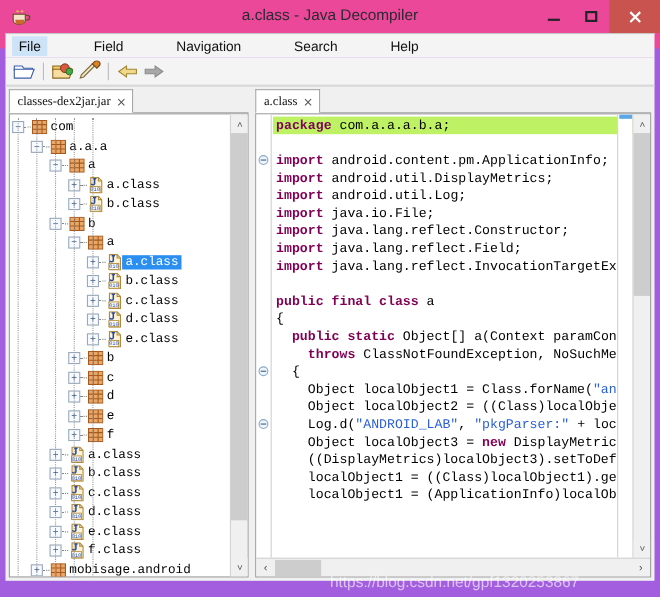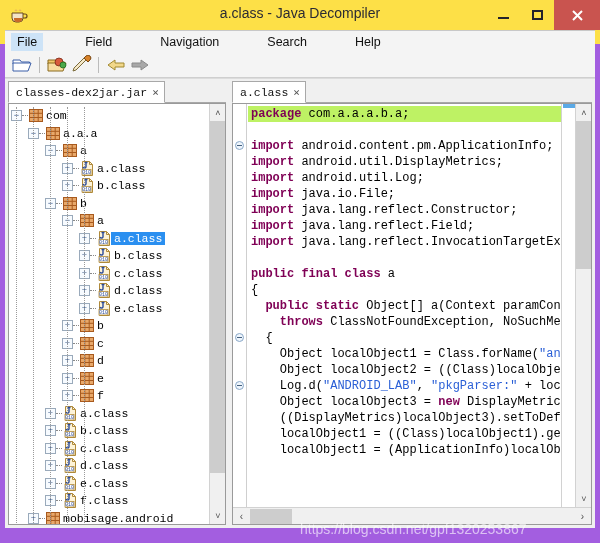--- a/index.html
+++ b/index.html
@@ -15,21 +15,21 @@
   #window {
     position: absolute; left: 0; top: 0;
     width: 600px; height: 543px;
     background: #a35ee0;
   }
 
   
   #titlebar {
     position: relative;
     height: 44px;
-    background: #fde047;
+    background: #ec4899;
     display: flex; align-items: center;
   }
   #app-icon {
     position: absolute; left: 9px; top: 5px;
     width: 20px; height: 20px;
   }
   #title-text {
     position: absolute; left: 0; right: 0; top: 5px;
     text-align: center;
     font-size: 14px; color: #2a2a33;
@@ -102,21 +102,21 @@
     border-bottom: 1px solid #a8a8a8;
   }
   .tab {
     position: absolute; left: 0; top: 0;
     height: 22px;
     background: #ffffff;
     border: 1px solid #a8a8a8;
     border-bottom: 1px solid #ffffff;
     display: flex; align-items: center;
     padding: 0 5px 0 7px;
-    font-family: Liberation Mono, monospace;
+    font-family: Liberation Serif, serif;
     font-size: 11.5px; color: #111;
     white-space: nowrap;
   }
   .tab .closex { margin-left: 5px; font-size: 11px; color: #555; }
 
   #tree-box {
     position: absolute; left: 0; top: 22px;
     width: 218px; height: 422px;
     background: #ffffff;
     border: 1px solid #9a9a9a;

